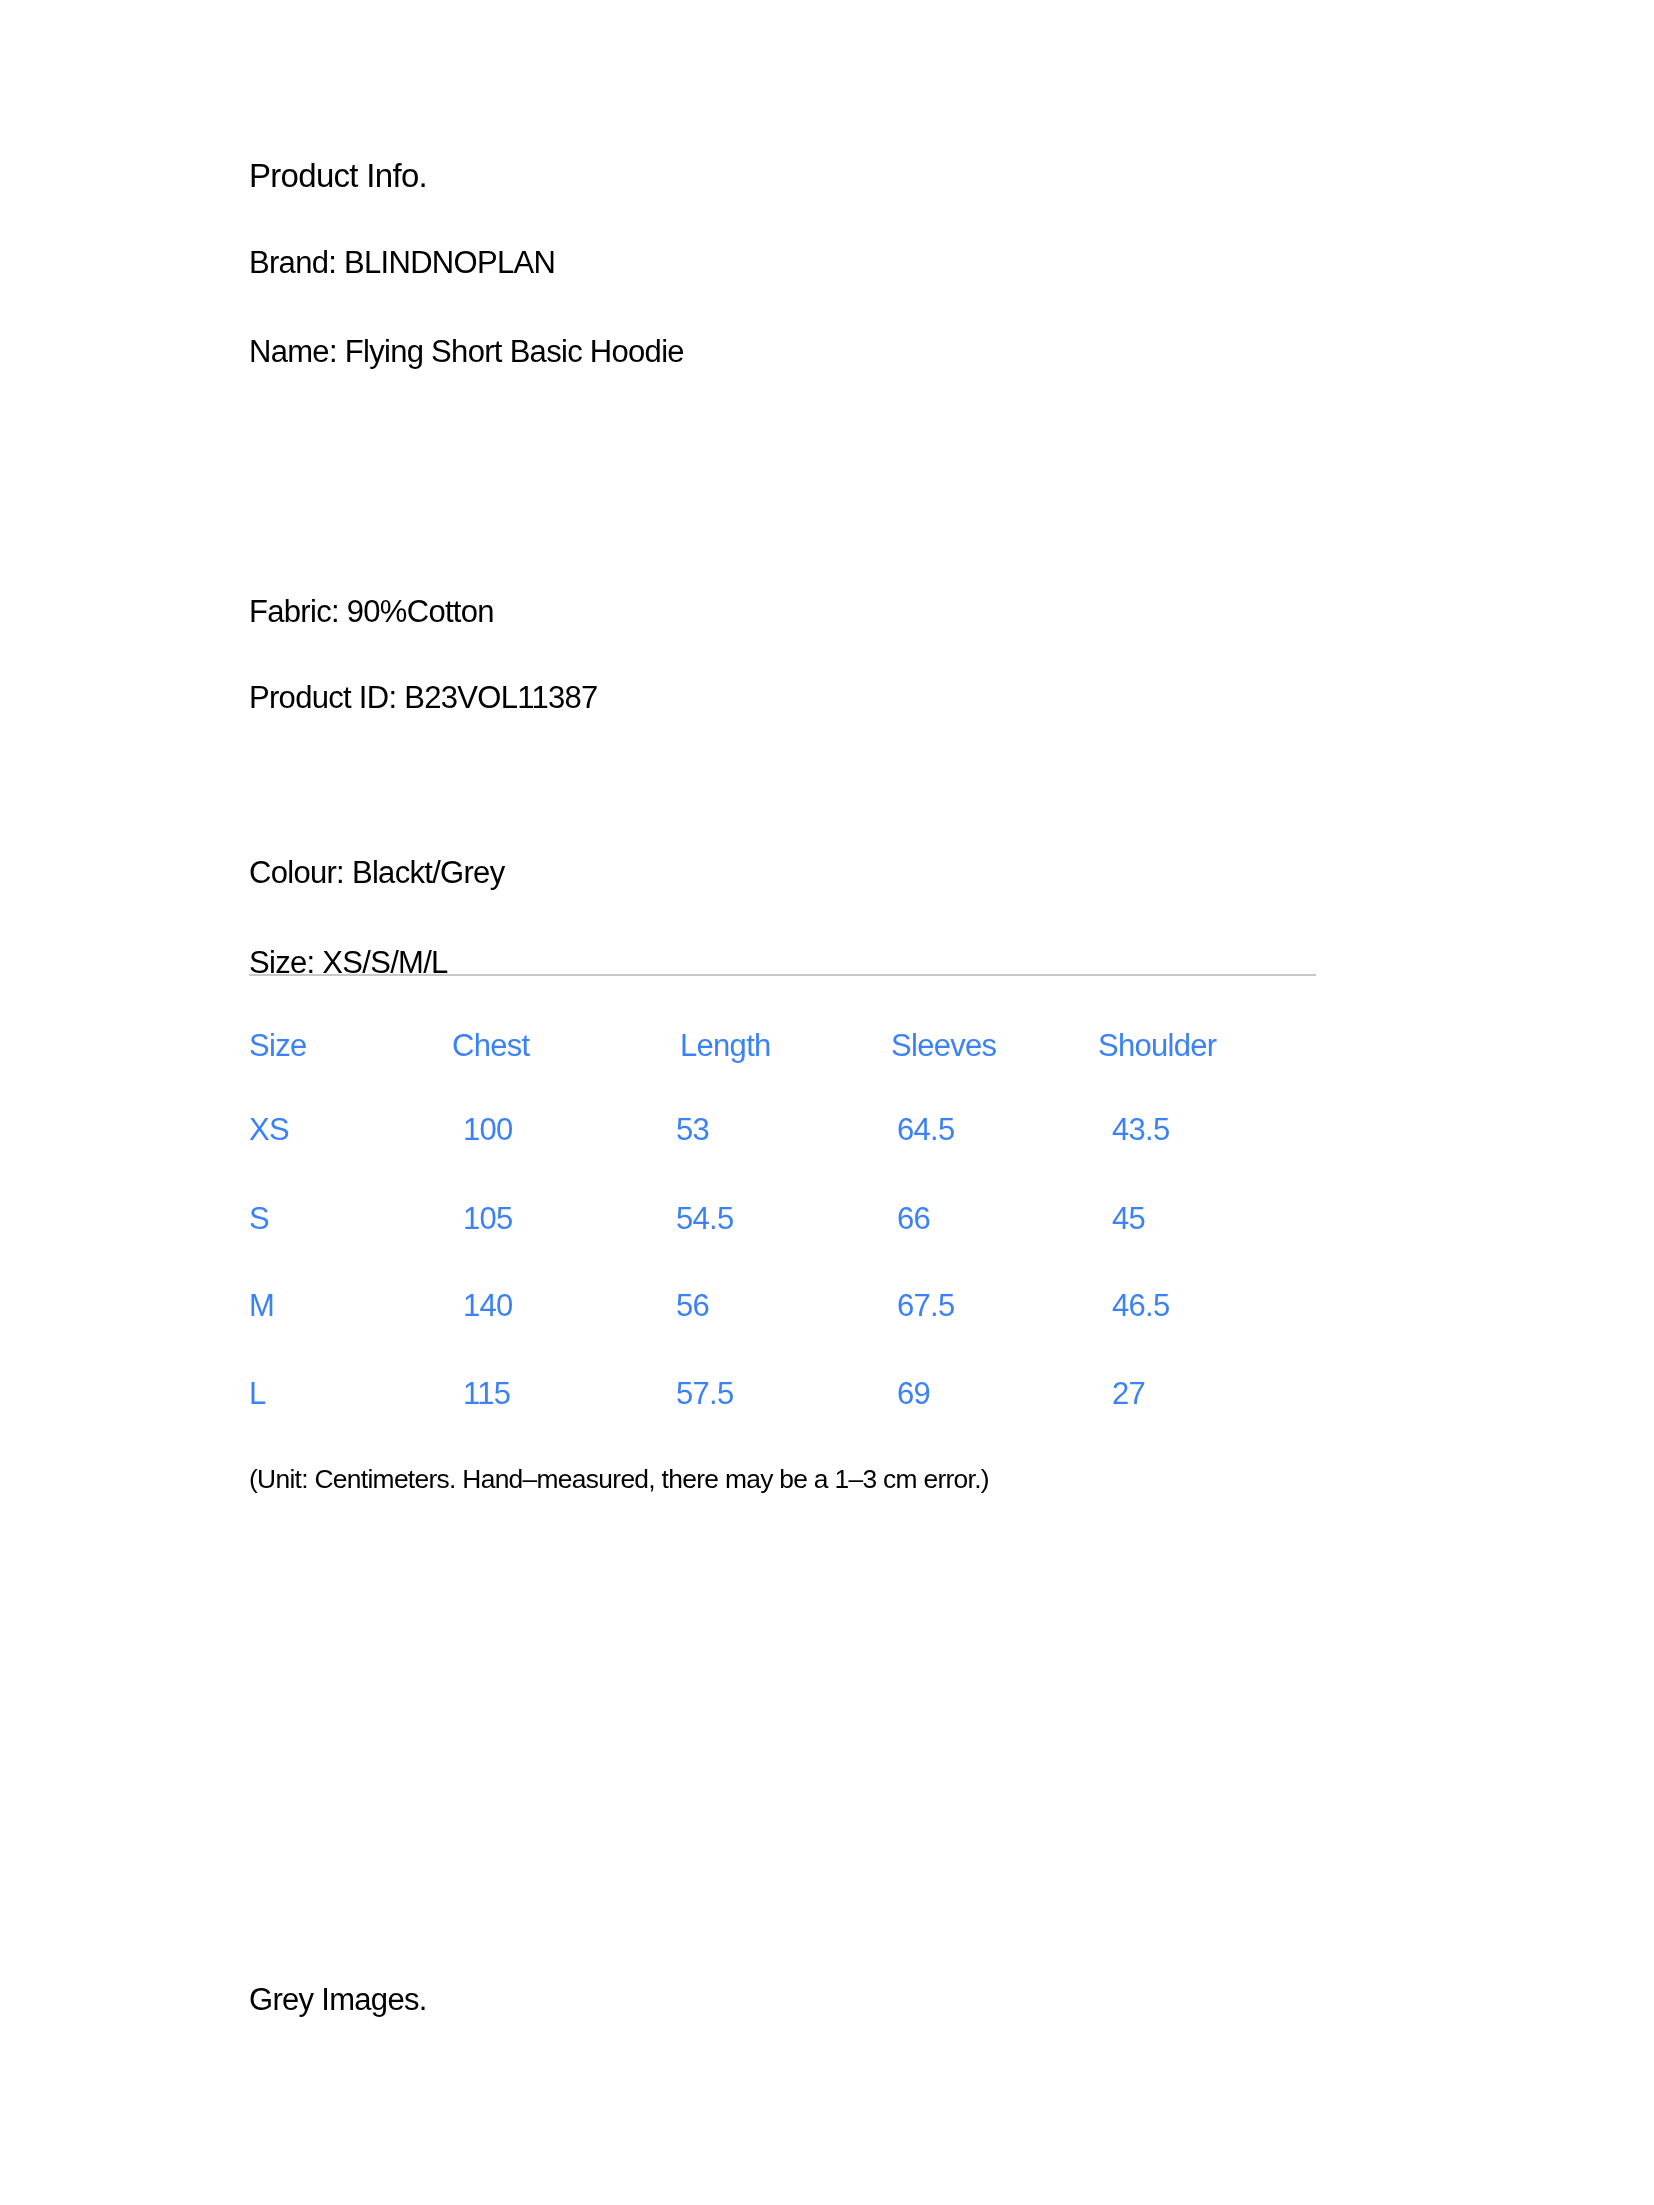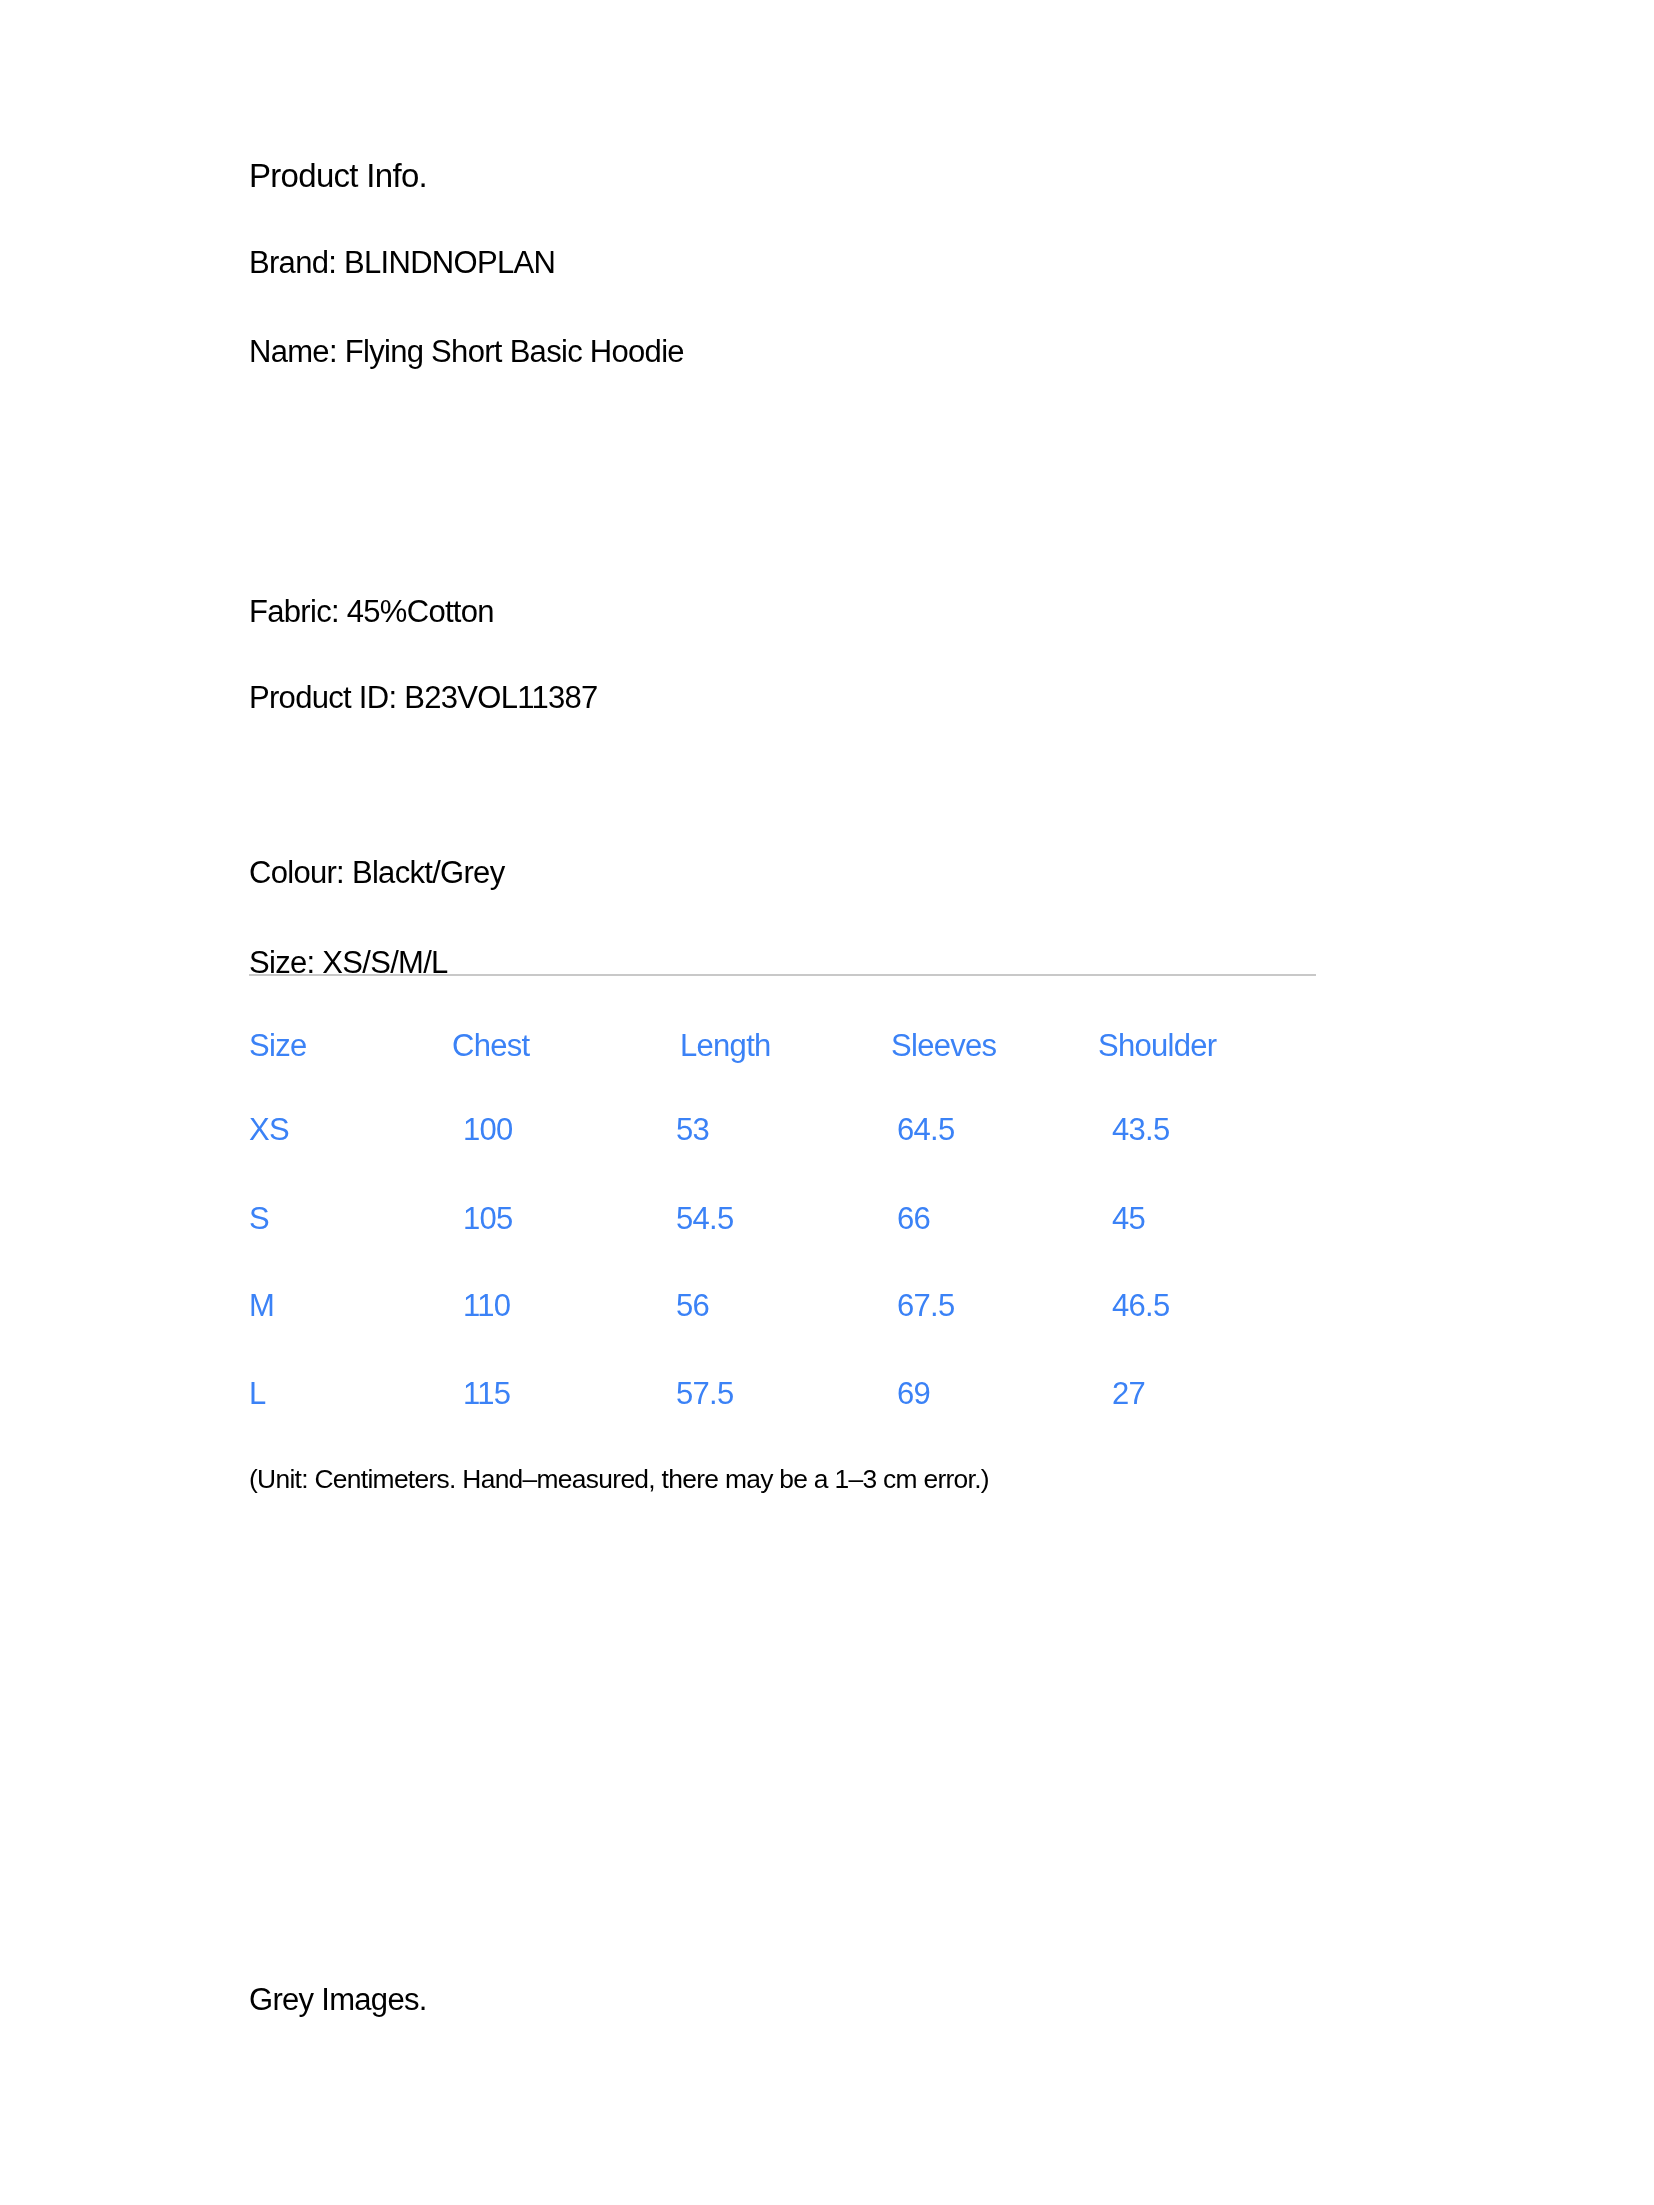--- a/index.html
+++ b/index.html
@@ -54,21 +54,21 @@
 </style>
 </head>
 <body>
 
 <div class="page">
 
   <h1 class="t h1" style="top:159px">Product Info.</h1>
 
   <p class="t" style="top:247px">Brand: BLINDNOPLAN</p>
   <p class="t" style="top:336px">Name: Flying Short Basic Hoodie</p>
-  <p class="t" style="top:596px">Fabric: 45%Cotton</p>
+  <p class="t" style="top:596px">Fabric: 90%Cotton</p>
   <p class="t" style="top:682px">Product ID: B23VOL11387</p>
   <p class="t" style="top:857px">Colour: Blackt/Grey</p>
   <p class="t" style="top:947px">Size: XS/S/M/L</p>
 
   <div class="divider" style="top:974px"></div>
 
   <span class="cell" style="top:1030px;left:249px">Size</span>
   <span class="cell" style="top:1030px;left:452px">Chest</span>
   <span class="cell" style="top:1030px;left:680px">Length</span>
   <span class="cell" style="top:1030px;left:891px">Sleeves</span>
@@ -80,21 +80,21 @@
   <span class="cell" style="top:1114px;left:897px">64.5</span>
   <span class="cell" style="top:1114px;left:1112px">43.5</span>
 
   <span class="cell" style="top:1203px;left:249px">S</span>
   <span class="cell" style="top:1203px;left:463px">105</span>
   <span class="cell" style="top:1203px;left:676px">54.5</span>
   <span class="cell" style="top:1203px;left:897px">66</span>
   <span class="cell" style="top:1203px;left:1112px">45</span>
 
   <span class="cell" style="top:1290px;left:249px">M</span>
-  <span class="cell" style="top:1290px;left:463px">110</span>
+  <span class="cell" style="top:1290px;left:463px">140</span>
   <span class="cell" style="top:1290px;left:676px">56</span>
   <span class="cell" style="top:1290px;left:897px">67.5</span>
   <span class="cell" style="top:1290px;left:1112px">46.5</span>
 
   <span class="cell" style="top:1378px;left:249px">L</span>
   <span class="cell" style="top:1378px;left:463px">115</span>
   <span class="cell" style="top:1378px;left:676px">57.5</span>
   <span class="cell" style="top:1378px;left:897px">69</span>
   <span class="cell" style="top:1378px;left:1112px">27</span>
 

